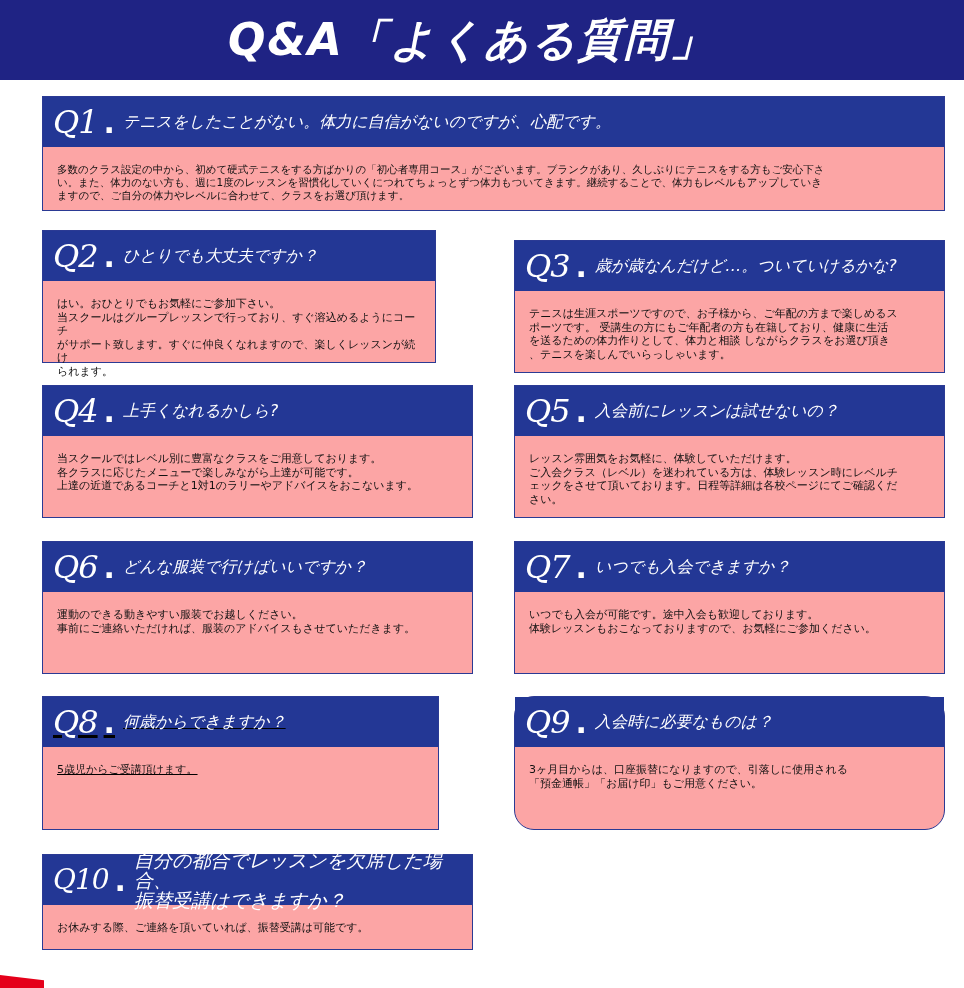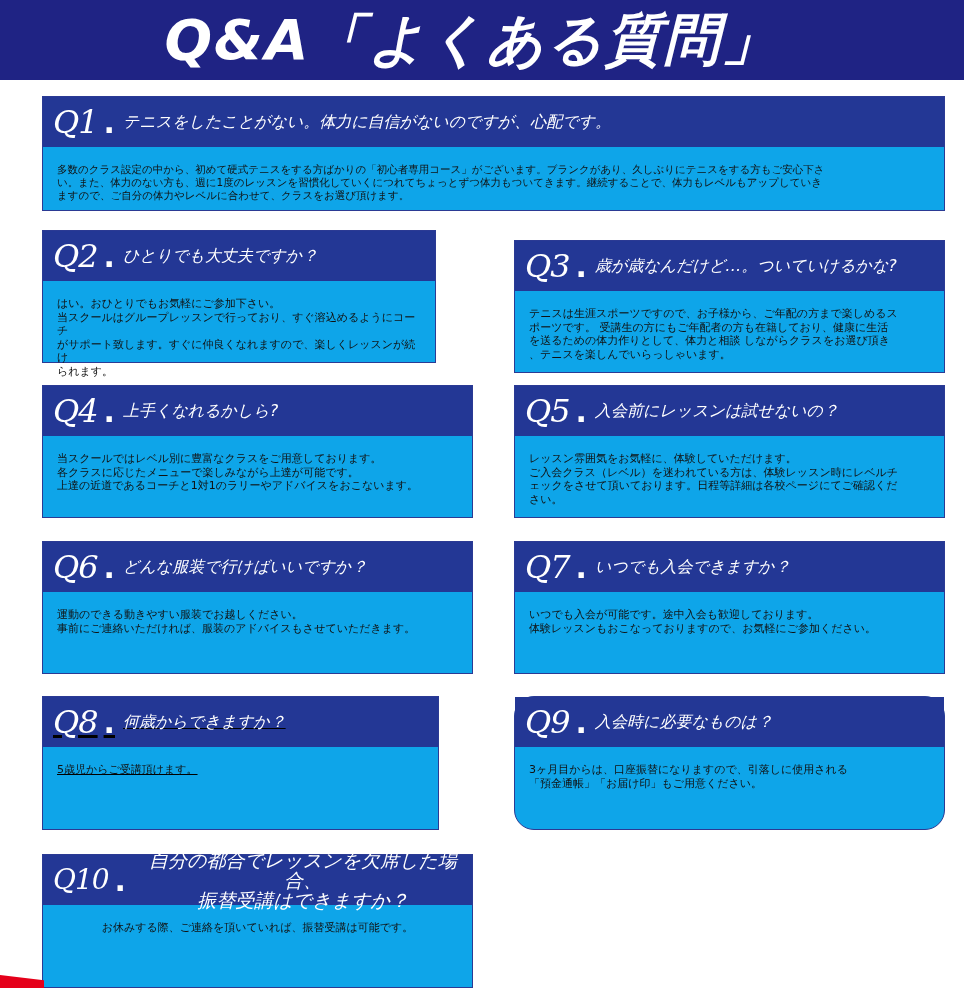--- a/index.html
+++ b/index.html
@@ -7,27 +7,27 @@
     width: 964px; height: 988px; position: relative; overflow: hidden;
     background: #ffffff;
     font-family: "DejaVu Sans", "Liberation Sans", sans-serif;
   }
   .banner {
     position: absolute; left: 0; top: 0; width: 964px; height: 80px;
     background: #1f2384;
     display: flex; align-items: center; justify-content: center;
   }
   .banner-title {
-    color: #ffffff; font-size: 56px; font-weight: bold; font-style: italic;
+    color: #ffffff; font-size: 44px; font-weight: bold; font-style: italic;
     letter-spacing: 2px; line-height: 1; margin-left: -20px;
     font-family: "DejaVu Sans", sans-serif;
   }
   .card {
     position: absolute; box-sizing: border-box;
-    border: 1px solid #2b3a94; background: #0ea5e9;
+    border: 1px solid #2b3a94; background: #fca5a5;
   }
   .card-head {
     background: #233795; color: #ffffff; height: 50px;
     display: flex; align-items: center; padding-left: 10px; box-sizing: border-box;
   }
   .qnum {
     font-family: "DejaVu Serif", "Liberation Serif", serif;
     font-style: italic; font-size: 32px; line-height: 1; margin-right: 6px;
     letter-spacing: -1px;
   }
@@ -140,21 +140,21 @@
 <div class="card" style="left:514px; top:696px; width:431px; height:134px;border-radius:20px;">
   <div class="card-head">
     <span class="qnum">Q9</span>
       <span class="qdot">.</span>
     <span class="qtitle">入会時に必要なものは？</span>
   </div>
   <div class="card-body">3ヶ月目からは、口座振替になりますので、引落しに使用される
 「預金通帳」「お届け印」もご用意ください。</div>
 </div>
 
-<div class="card" style="left:42px; top:854px; width:431px; height:134px;text-align:center;">
+<div class="card" style="left:42px; top:854px; width:431px; height:96px;">
   <div class="card-head">
     <span class="qnum" style="font-size:28px;">Q10</span>
       <span class="qdot">.</span>
     <span class="qtitle" style="white-space:pre-line; font-size:19px; line-height:20px;">自分の都合でレッスンを欠席した場合、
 振替受講はできますか？</span>
   </div>
   <div class="card-body">お休みする際、ご連絡を頂いていれば、振替受講は可能です。</div>
 </div>
 
 <div class="red-swoosh"></div>

